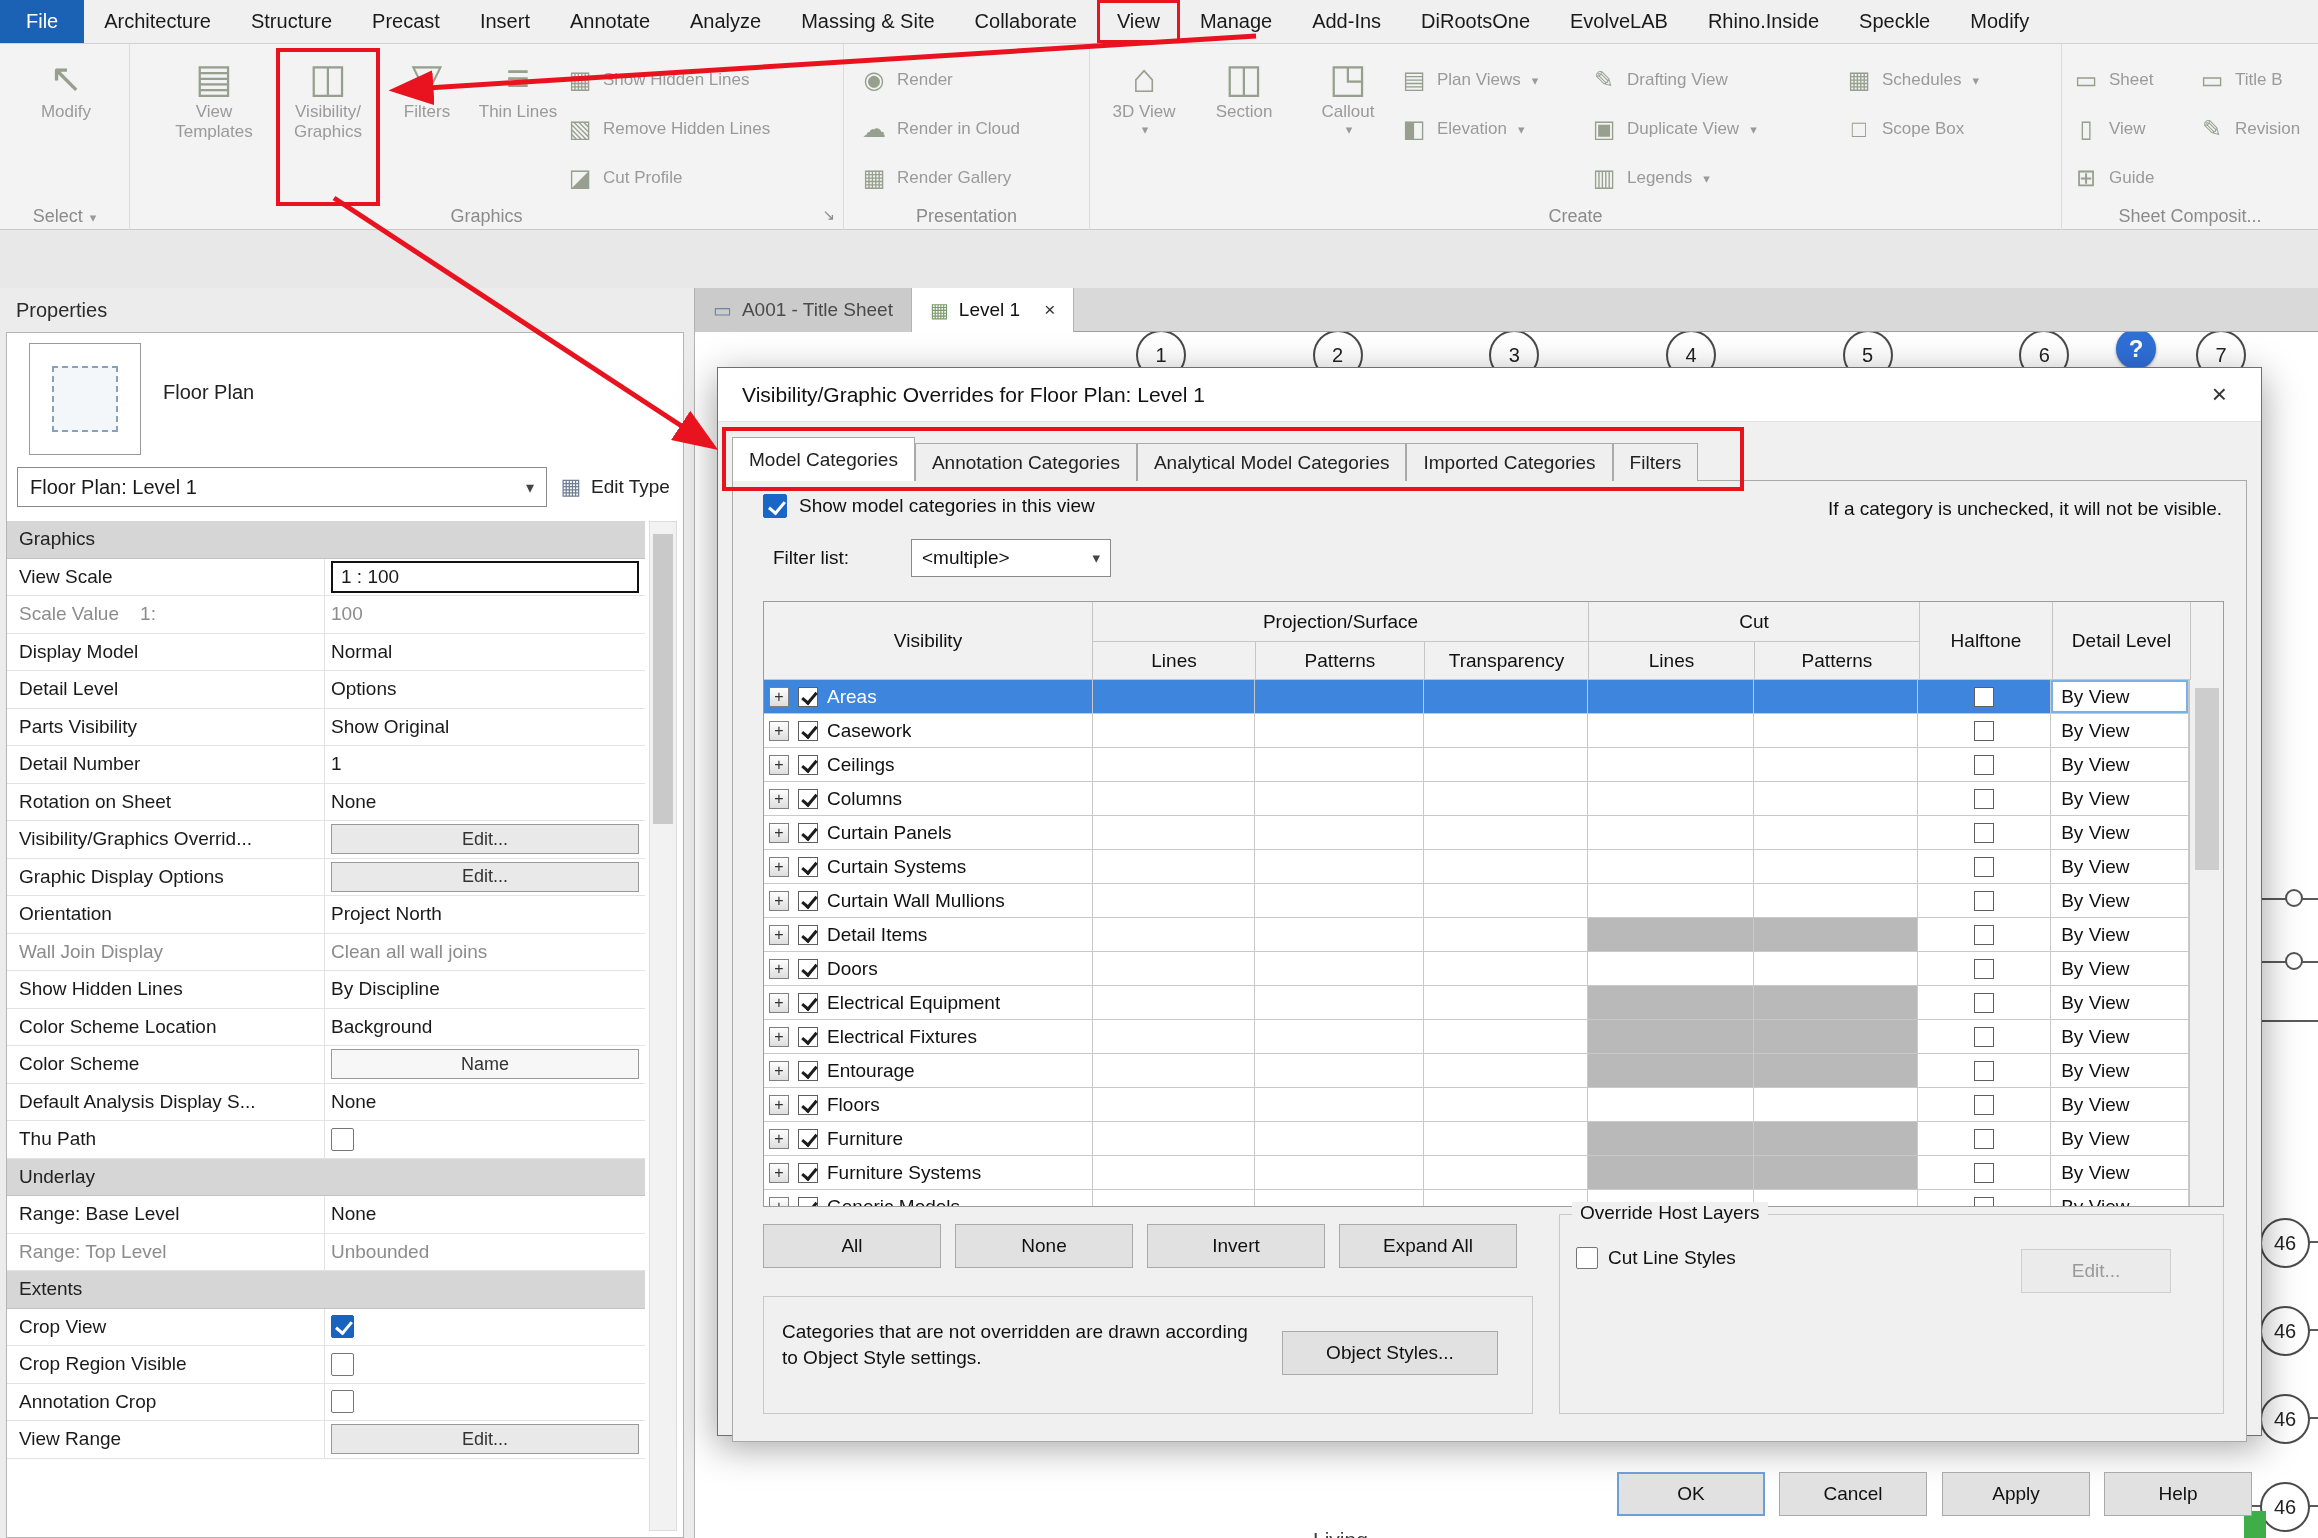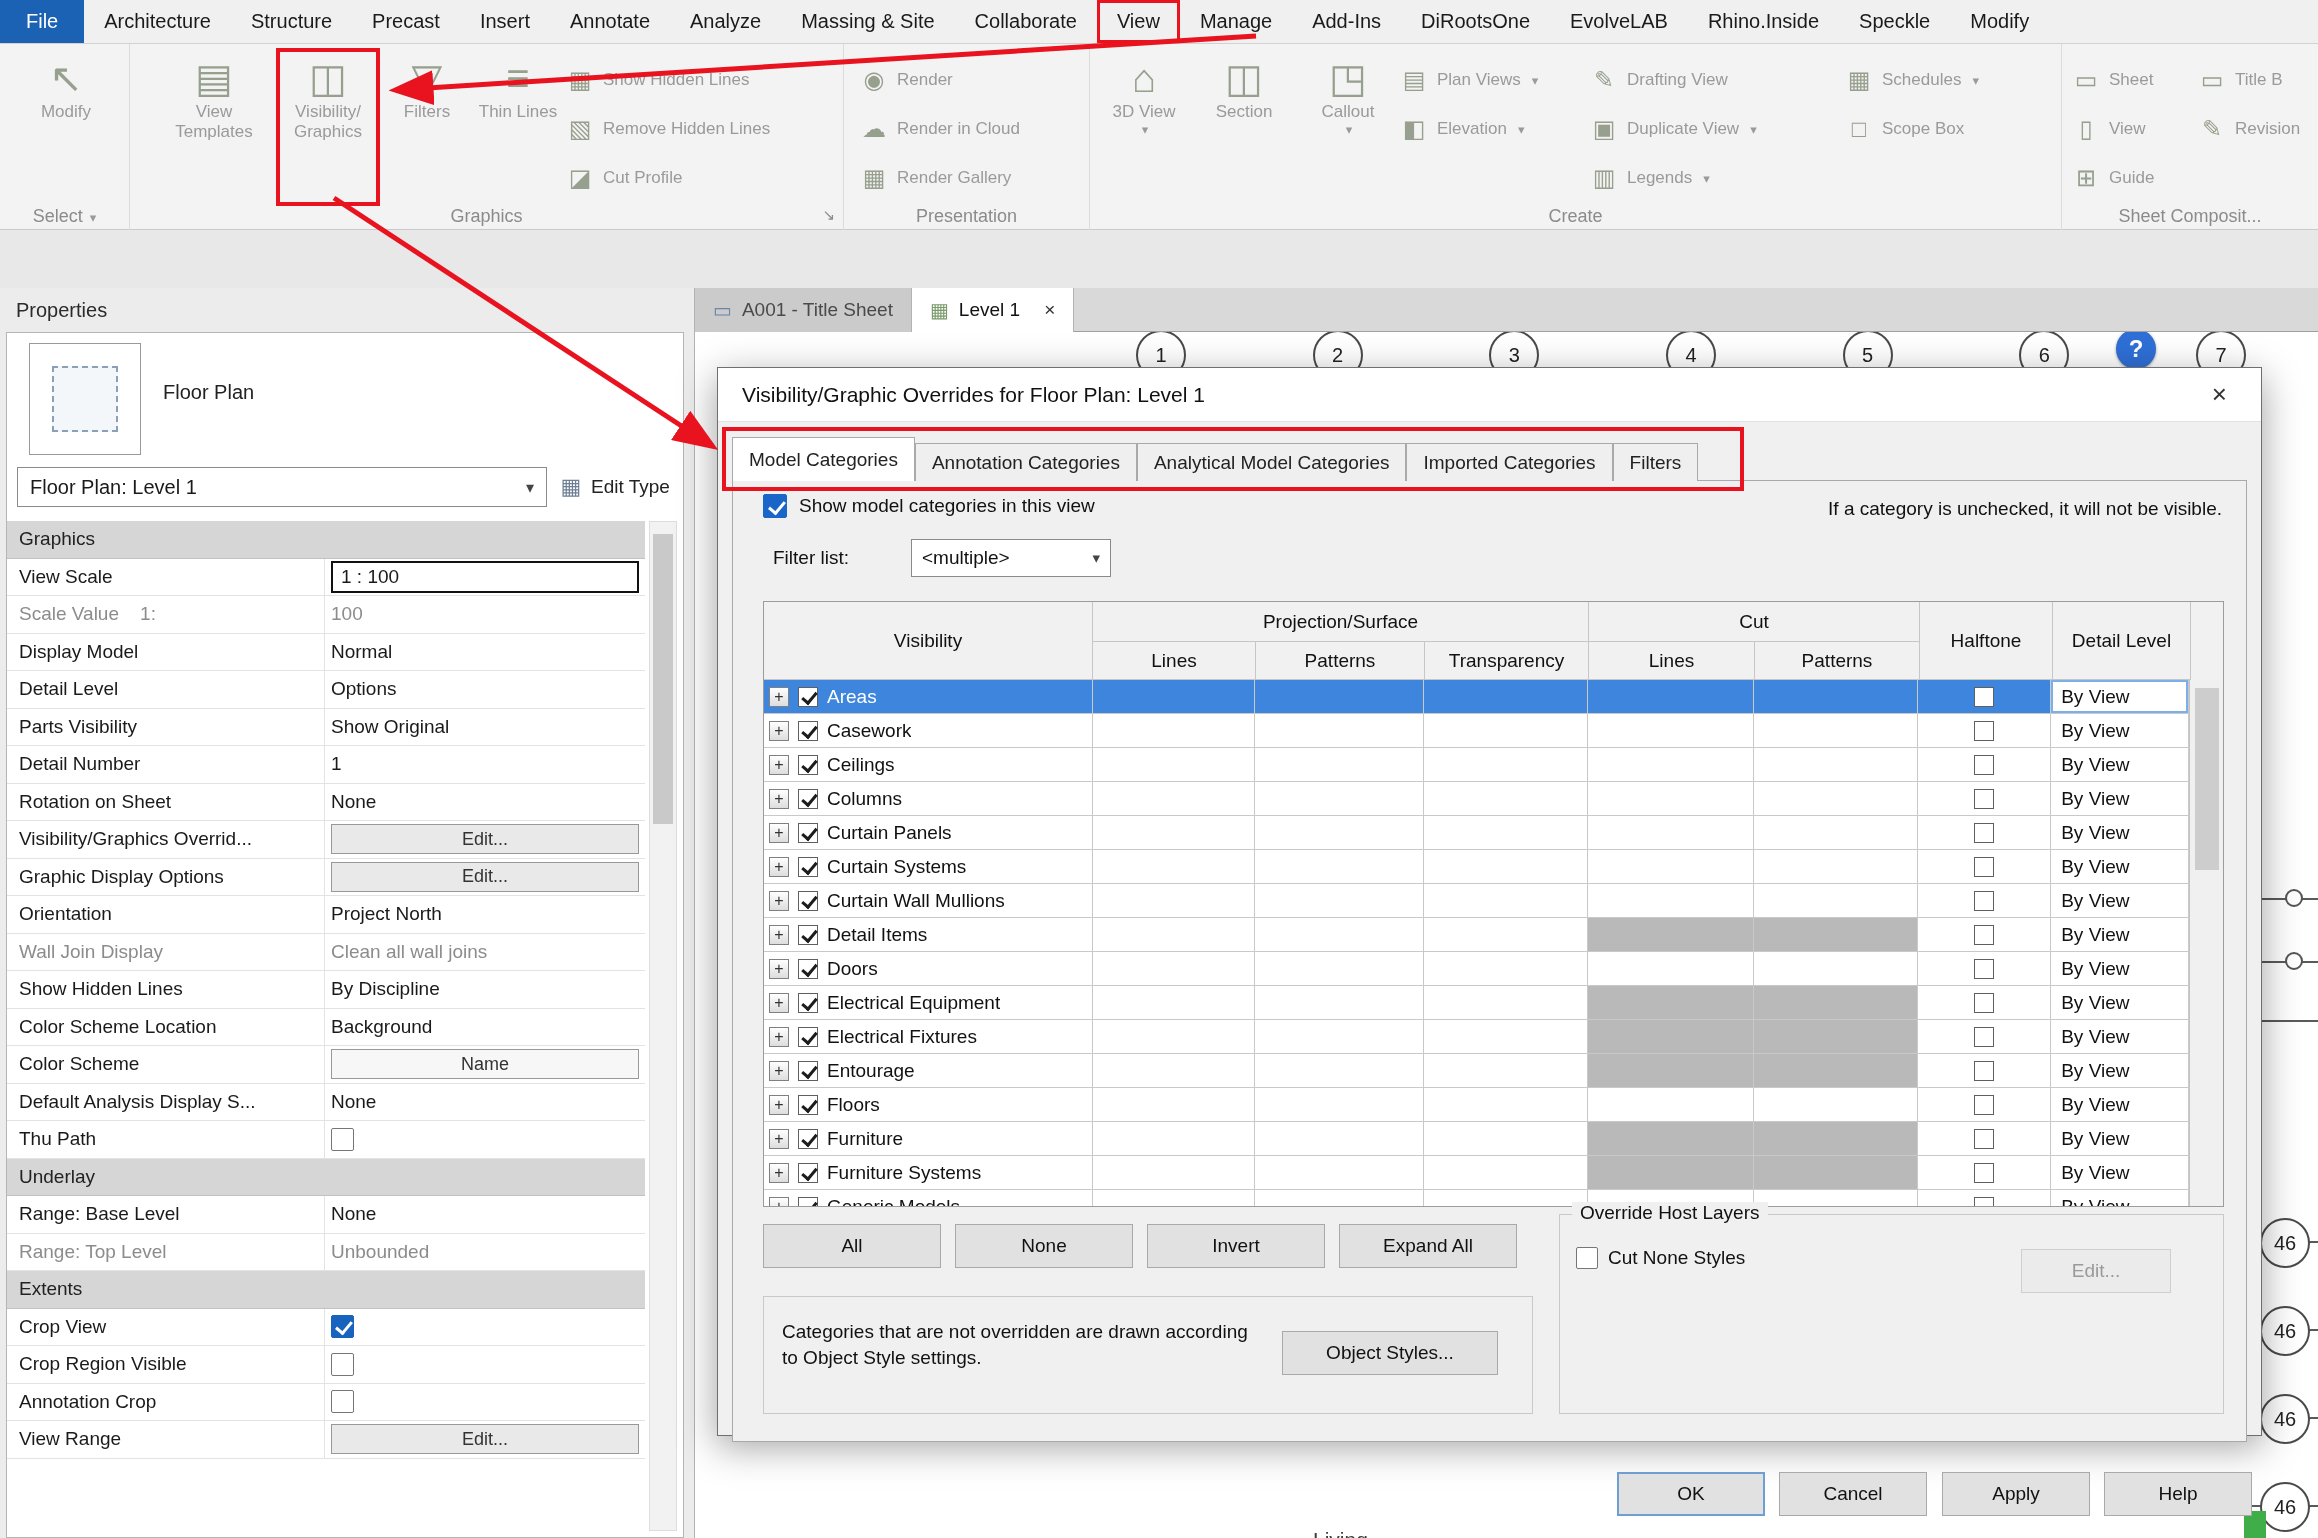--- a/index.html
+++ b/index.html
@@ -998,21 +998,21 @@
 
       <div id="grp-note">
         <div class="note-text">Categories that are not overridden are drawn according to Object Style settings.</div>
         <div id="btn-objstyles">Object Styles...</div>
       </div>
 
       <div id="grp-override">
         <div class="grp-title">Override Host Layers</div>
         <div id="cutline-check">
           <span class="graycheck"></span>
-          <span>Cut None Styles</span>
+          <span>Cut Line Styles</span>
         </div>
         <div id="btn-hostedit">Edit...</div>
       </div>
     </div>
 
     <div class="dlg-btn" id="btn-ok">OK</div>
     <div class="dlg-btn" id="btn-cancel">Cancel</div>
     <div class="dlg-btn" id="btn-apply">Apply</div>
     <div class="dlg-btn" id="btn-help">Help</div>
   </div>

